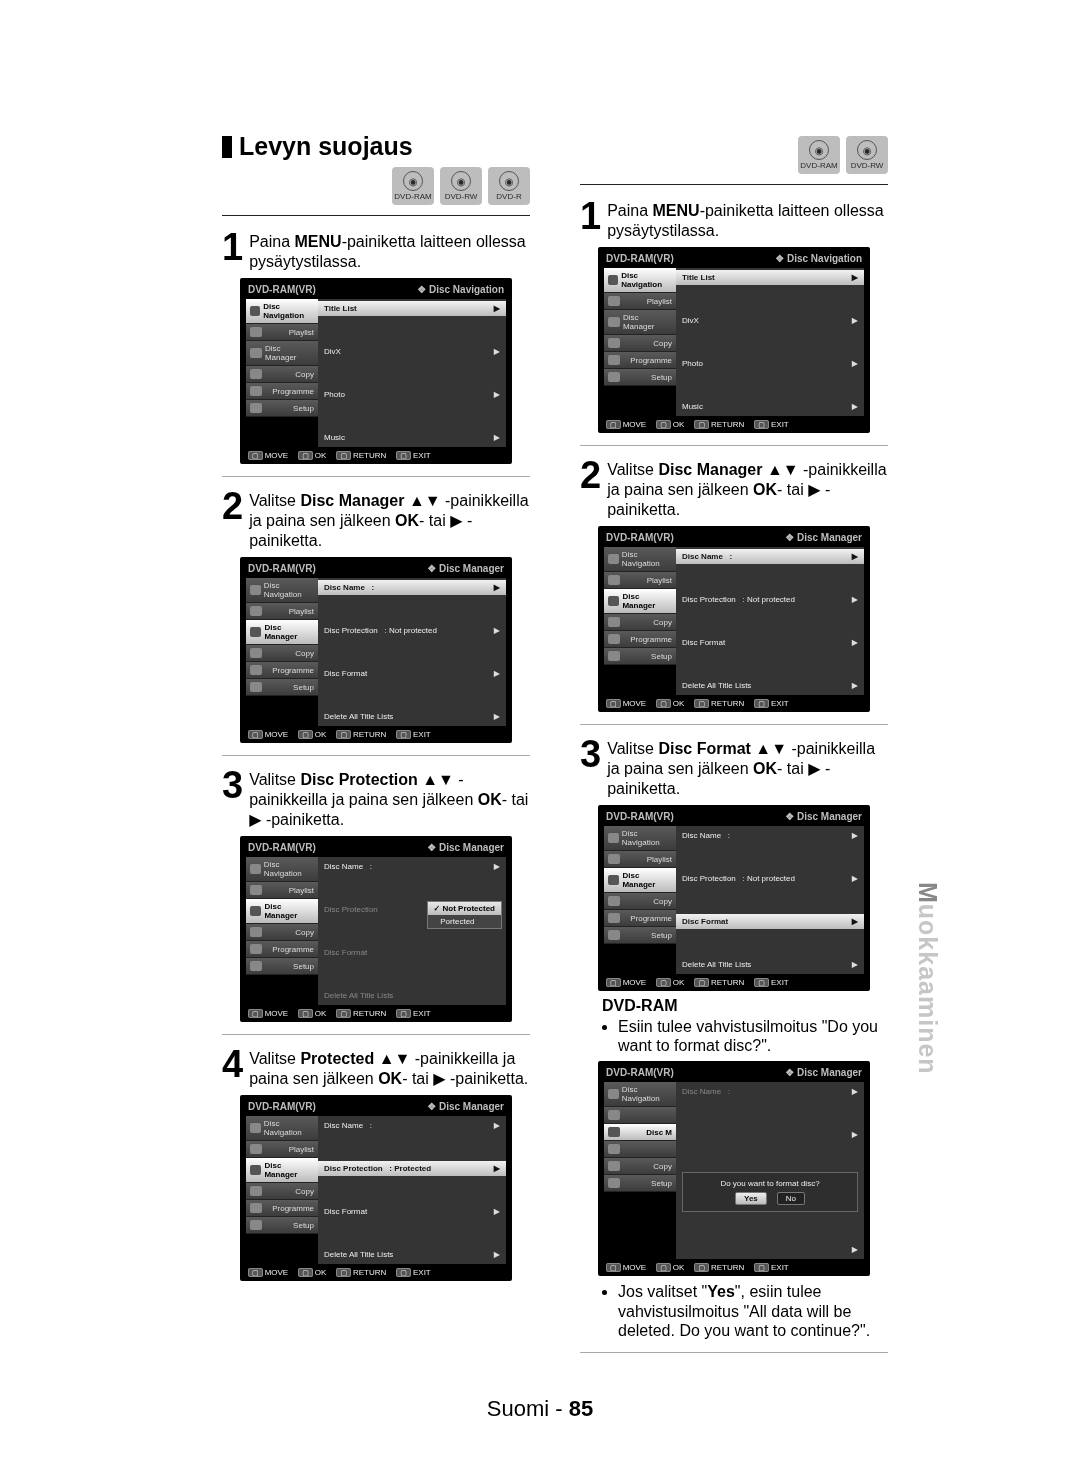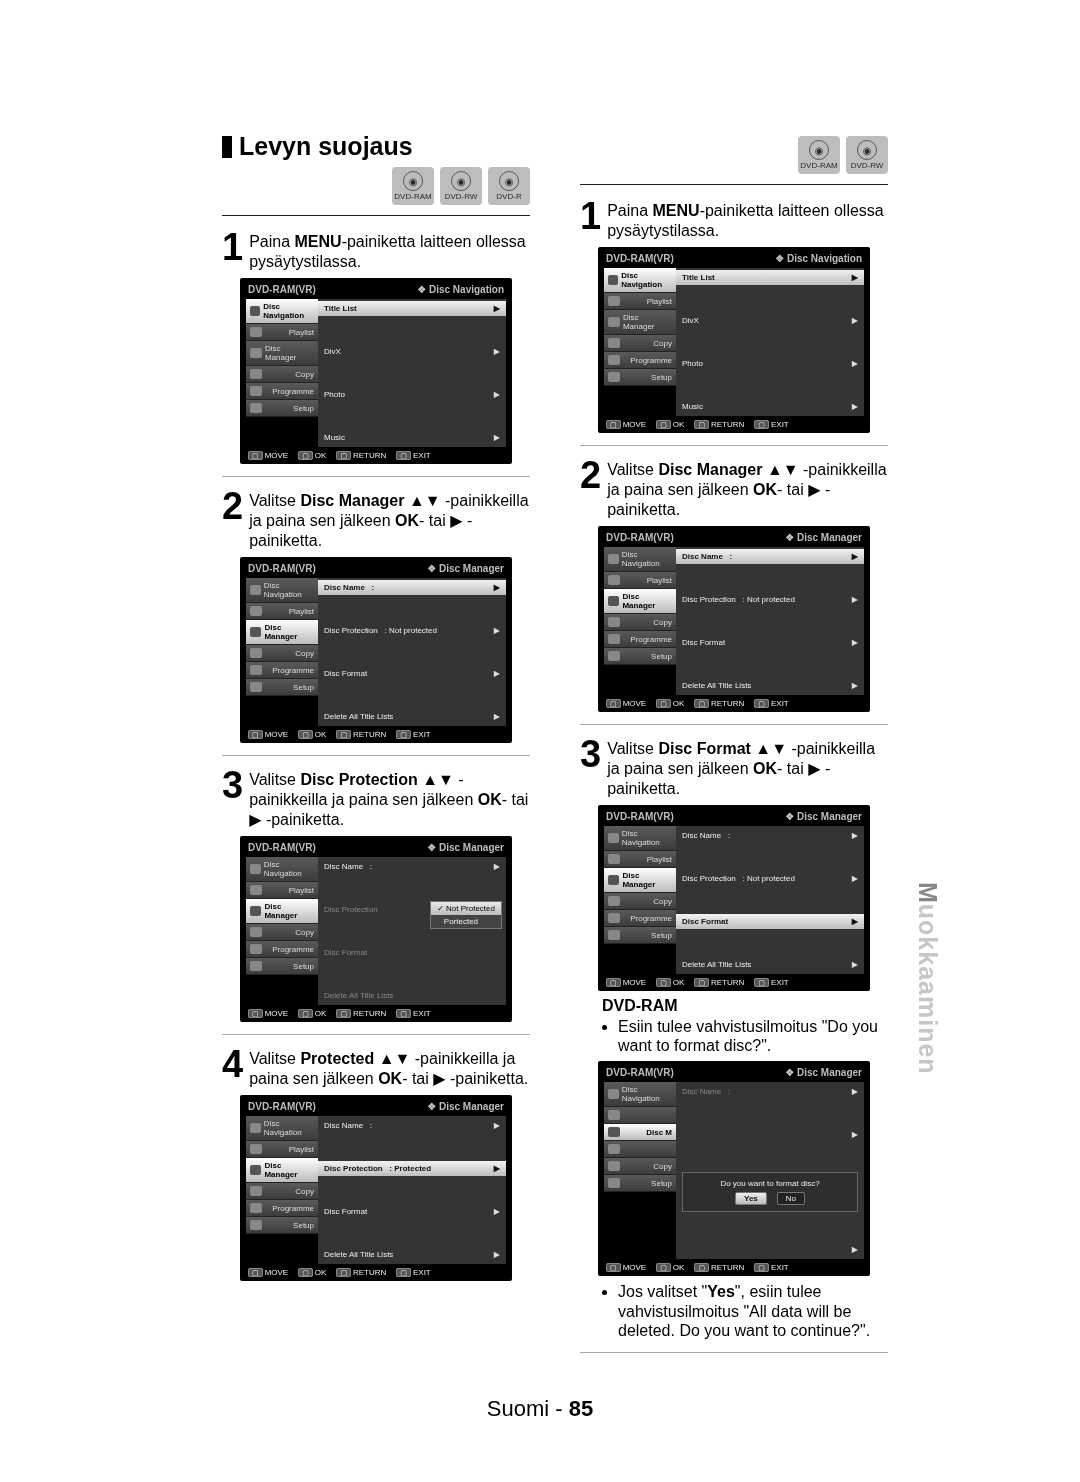--- a/index.html
+++ b/index.html
@@ -26,21 +26,21 @@
   .side .it.sel { background:linear-gradient(#fff,#bbb); color:#000; font-weight:bold; }
   .side .it .ic { width:12px; height:10px; background:#888; border-radius:2px; margin-right:auto; }
   .side .it.sel .ic { background:#555; }
   .pane { flex:1; background:#343434; display:flex; flex-direction:column; padding:2px 0;gap:28px; }
   .pane .ln { display:flex; align-items:center; padding:3px 6px; justify-content:space-between; font-size:8px; color:#eee; }
   .pane .ln.hl { background:linear-gradient(#f2f2f2,#bdbdbd); color:#111; font-weight:bold; }
   .pane .tri { font-size:8px; color:#ddd; }
   .pane .ln.hl .tri { color:#111; }
   .opt-pop { background:#444; border:1px solid #777; display:flex; flex-direction:column; font-size:8px; }
   .opt-pop .o { padding:2px 6px; }
-  .opt-pop .o.s { background:linear-gradient(#e8e8e8,#bcbcbc); color:#000; font-weight:normal; }
+  .opt-pop .o.s { background:linear-gradient(#e8e8e8,#bcbcbc); color:#000; font-weight:bold; }
   .dialog-box { margin:2px 6px; border:1px solid #666; background:#2e2e2e; padding:6px; font-size:8px; color:#eee; }
   .dlg-btns { display:flex; gap:10px; justify-content:center; margin-top:4px; }
   .dlg-btns span { border:1px solid #777; padding:1px 8px; border-radius:2px; background:#222; }
   .dlg-btns span.sel { background:linear-gradient(#eee,#bbb); color:#111; font-weight:bold; }
   .osd .foot { display:flex; gap:10px; margin:4px 2px 0; font-size:8px; color:#eee; }
   .osd .foot span.k { background:#555; border:1px solid #888; border-radius:2px; padding:0 3px; margin-right:2px; font-size:7px; }
   .subh { font-weight:bold; font-size:16px; margin:4px 0 2px 22px; }
   ul.bul { margin:0 0 0 22px; padding:0 0 0 16px; font-size:16px; line-height:1.2; }
   .sidetab { position:absolute; right:46px; top:870px; writing-mode:vertical-rl; font-size:25px; font-weight:bold; color:#c6c6c6; letter-spacing:1px; }
   .sidetab .first { color:#888; }

